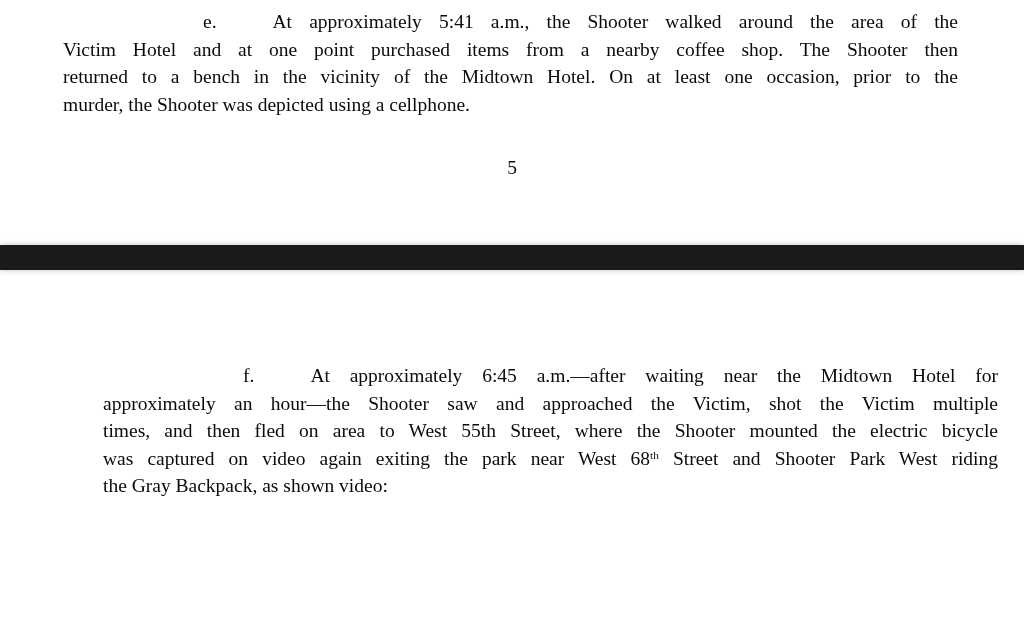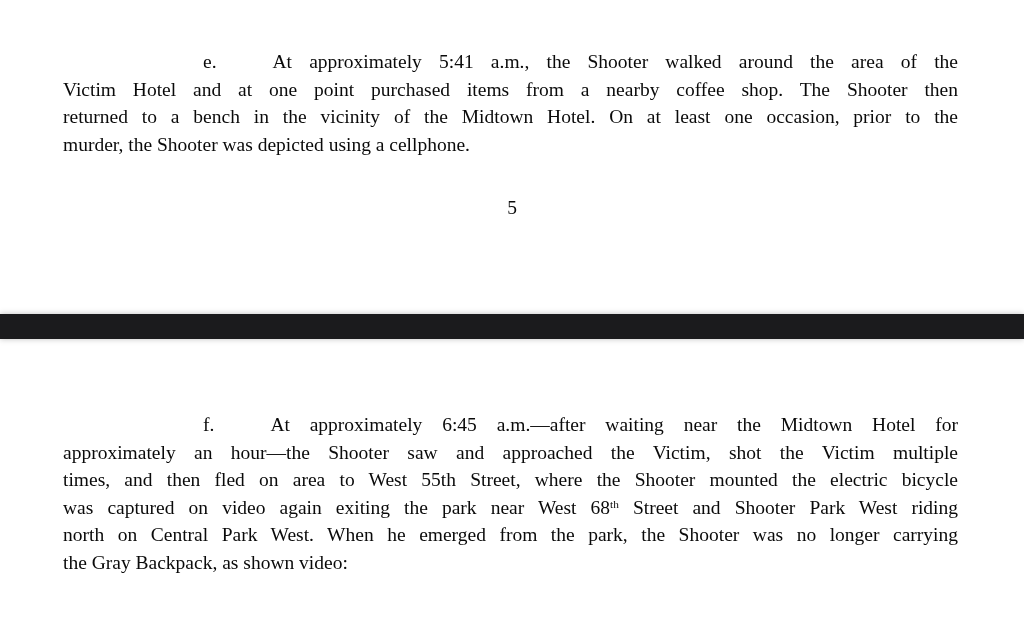--- a/index.html
+++ b/index.html
@@ -4,28 +4,28 @@
 <style>
   html, body { margin: 0; padding: 0; }
   body {
     width: 1024px; height: 633px;
     background: #ffffff;
     color: #0a0a0a;
     font-family: "Liberation Serif", serif;
     overflow: hidden;
   }
   .page-top {
-    height: 274px;
+    height: 245px;
     padding-top: 8px;
     box-sizing: border-box;
-    margin-top: 40px;
   }
   .page-bottom {
-    padding-top: 72px;
+    padding-top: 92px;
     box-sizing: border-box;
+    margin-left: 40px;
   }
   .textblock {
     margin-left: 63px;
     width: 895px;
     font-size: 19.5px;
     line-height: 27.5px;
   }
   .line {
     height: 27.5px;
     overflow: hidden;
@@ -74,18 +74,17 @@
   </div>
 
   <div class="separator"></div>
 
   <div class="page-bottom">
     <div class="textblock">
       <div class="line first jf"><span>f.</span><span class="tab"></span><span>At approximately 6:45 a.m.—after waiting near the Midtown Hotel for</span></div>
       <div class="line jf">approximately an hour—the Shooter saw and approached the Victim, shot the Victim multiple</div>
       <div class="line jf">times, and then fled on area to West 55th Street, where the Shooter mounted the electric bicycle</div>
       <div class="line jf"><span>was captured on video again exiting the park near West 68</span><sup class="ord">th</sup><span> Street and Shooter Park West riding</span></div>
-      <div class="line jf">north on Central Park West. When he emerged from the park, the Shooter was no longer carrying</div>
       <div class="line">the Gray Backpack, as shown video:</div>
     </div>
   </div>
 
 </div>
 
 </body></html>

